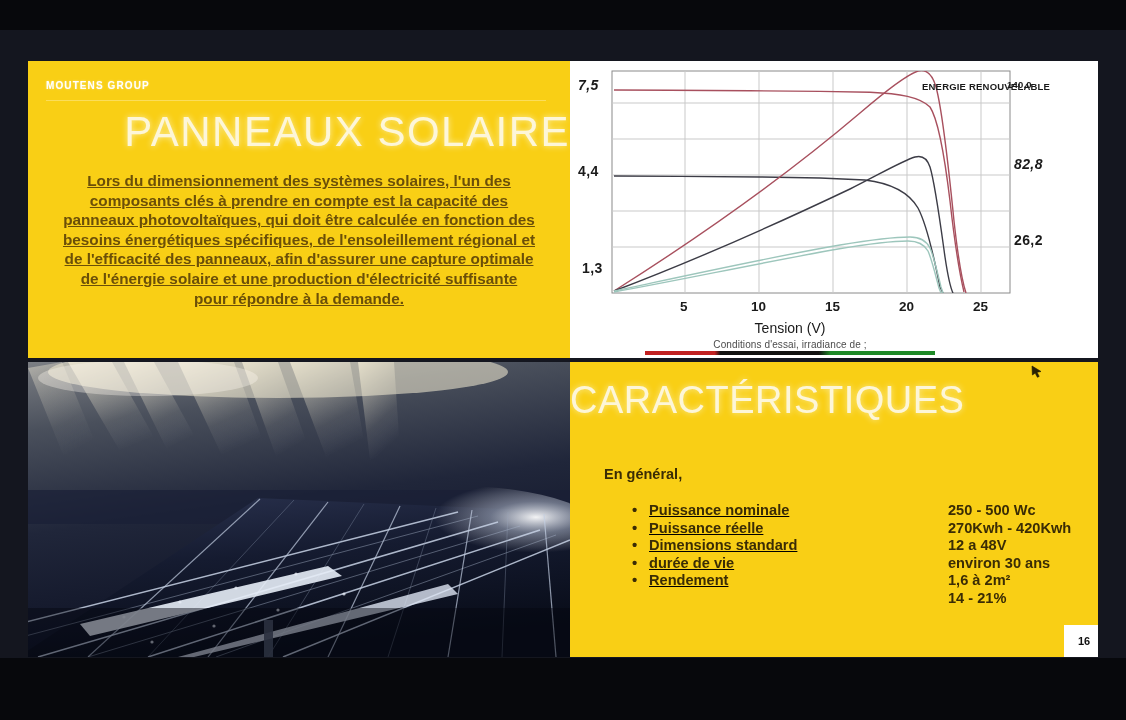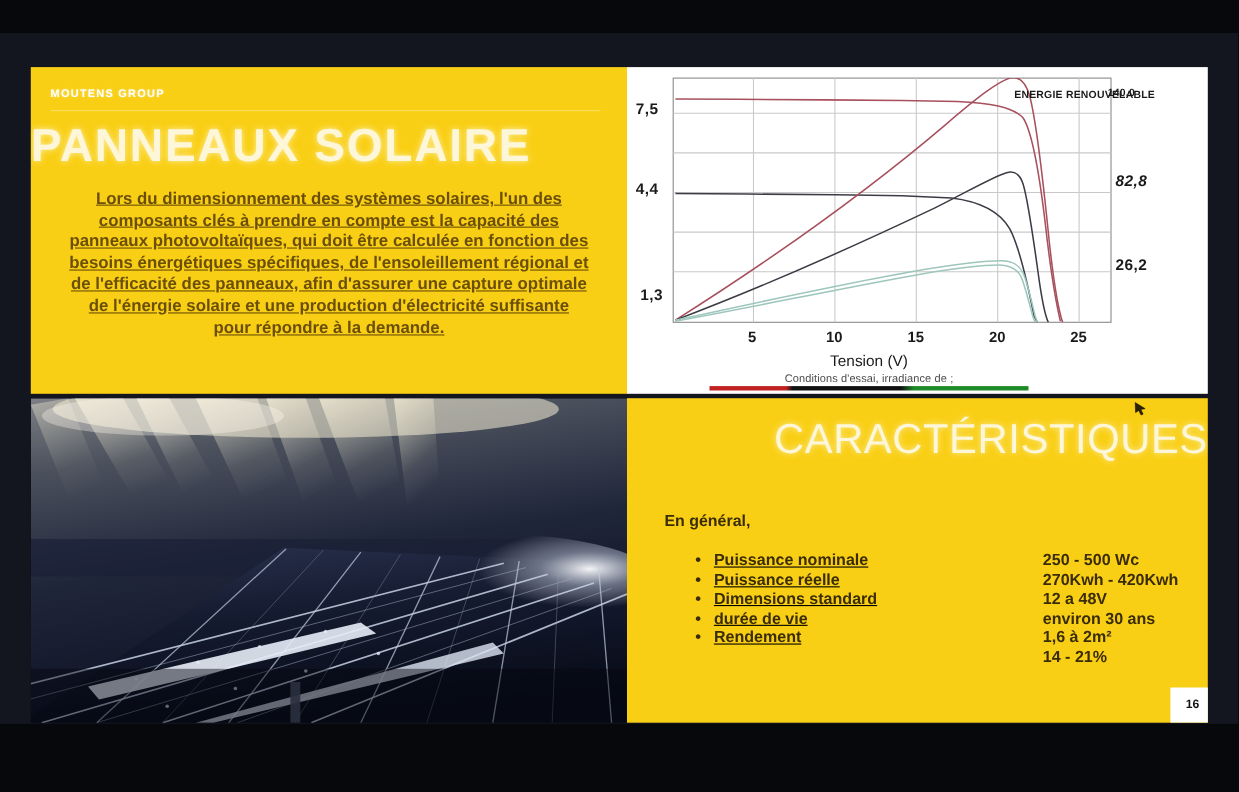--- a/index.html
+++ b/index.html
@@ -60,23 +60,23 @@
   .brand-rule {
     position: absolute;
     left: 18px; top: 39px;
     width: 500px; height: 1px;
     background: rgba(255,255,255,.30);
   }
   .slide-title {
     position: absolute;
     left: 0; top: 47px;
     width: 542px;
-    text-align: left;
+    text-align: right;
     font-size: 42px;
-    font-weight: bold;
+    font-weight: normal;
     letter-spacing: 1.5px;
     color: #fdf6d8;
     text-shadow: 0 0 6px rgba(255,252,225,.75);
   }
   .slide-body {
     position: absolute;
     left: 34px; top: 110px;
     width: 474px;
     text-align: center;
     font-size: 15.3px;
@@ -112,21 +112,21 @@
   .ov-energie { left: 352px; top: 20px; }
   .ov-140     { left: 437px; top: 18px; }
 
   .ax-num {
     position: absolute;
     font-size: 14px;
     font-weight: bold;
     color: #1a1a1a;
     letter-spacing: .4px;
   }
-  .ax-l-75 { left: 8px;  top: 30px; }
+  .ax-l-75 { left: 8px;  top: 16px; font-style: italic; }
   .ax-l-44 { left: 8px;  top: 102px; }
   .ax-l-13 { left: 12px;  top: 175px; margin-top: 24px; }
   .ax-r-828 { left: 444px; top: 95px; font-style: italic; }
   .ax-r-262 { left: 444px; top: 171px; }
 
   .x-tick {
     position: absolute;
     top: 238px;
     font-size: 13.5px;
     font-weight: bold;
@@ -174,21 +174,21 @@
     position: absolute;
     left: 542px; top: 301px;
     width: 528px; height: 295px;
     background: #f9cf15;
     overflow: hidden;
   }
   .specs-title {
     position: absolute;
     left: 0; top: 17px;
     width: 528px;
-    text-align: right;
+    text-align: left;
     font-size: 38px;
     letter-spacing: .5px;
     color: #fdf6d8;
     text-shadow: 0 0 6px rgba(255,252,225,.7);
   }
   .cursor-icon {
     position: absolute;
     left: 459px; top: 2px;
     width: 16px; height: 16px;
   }

